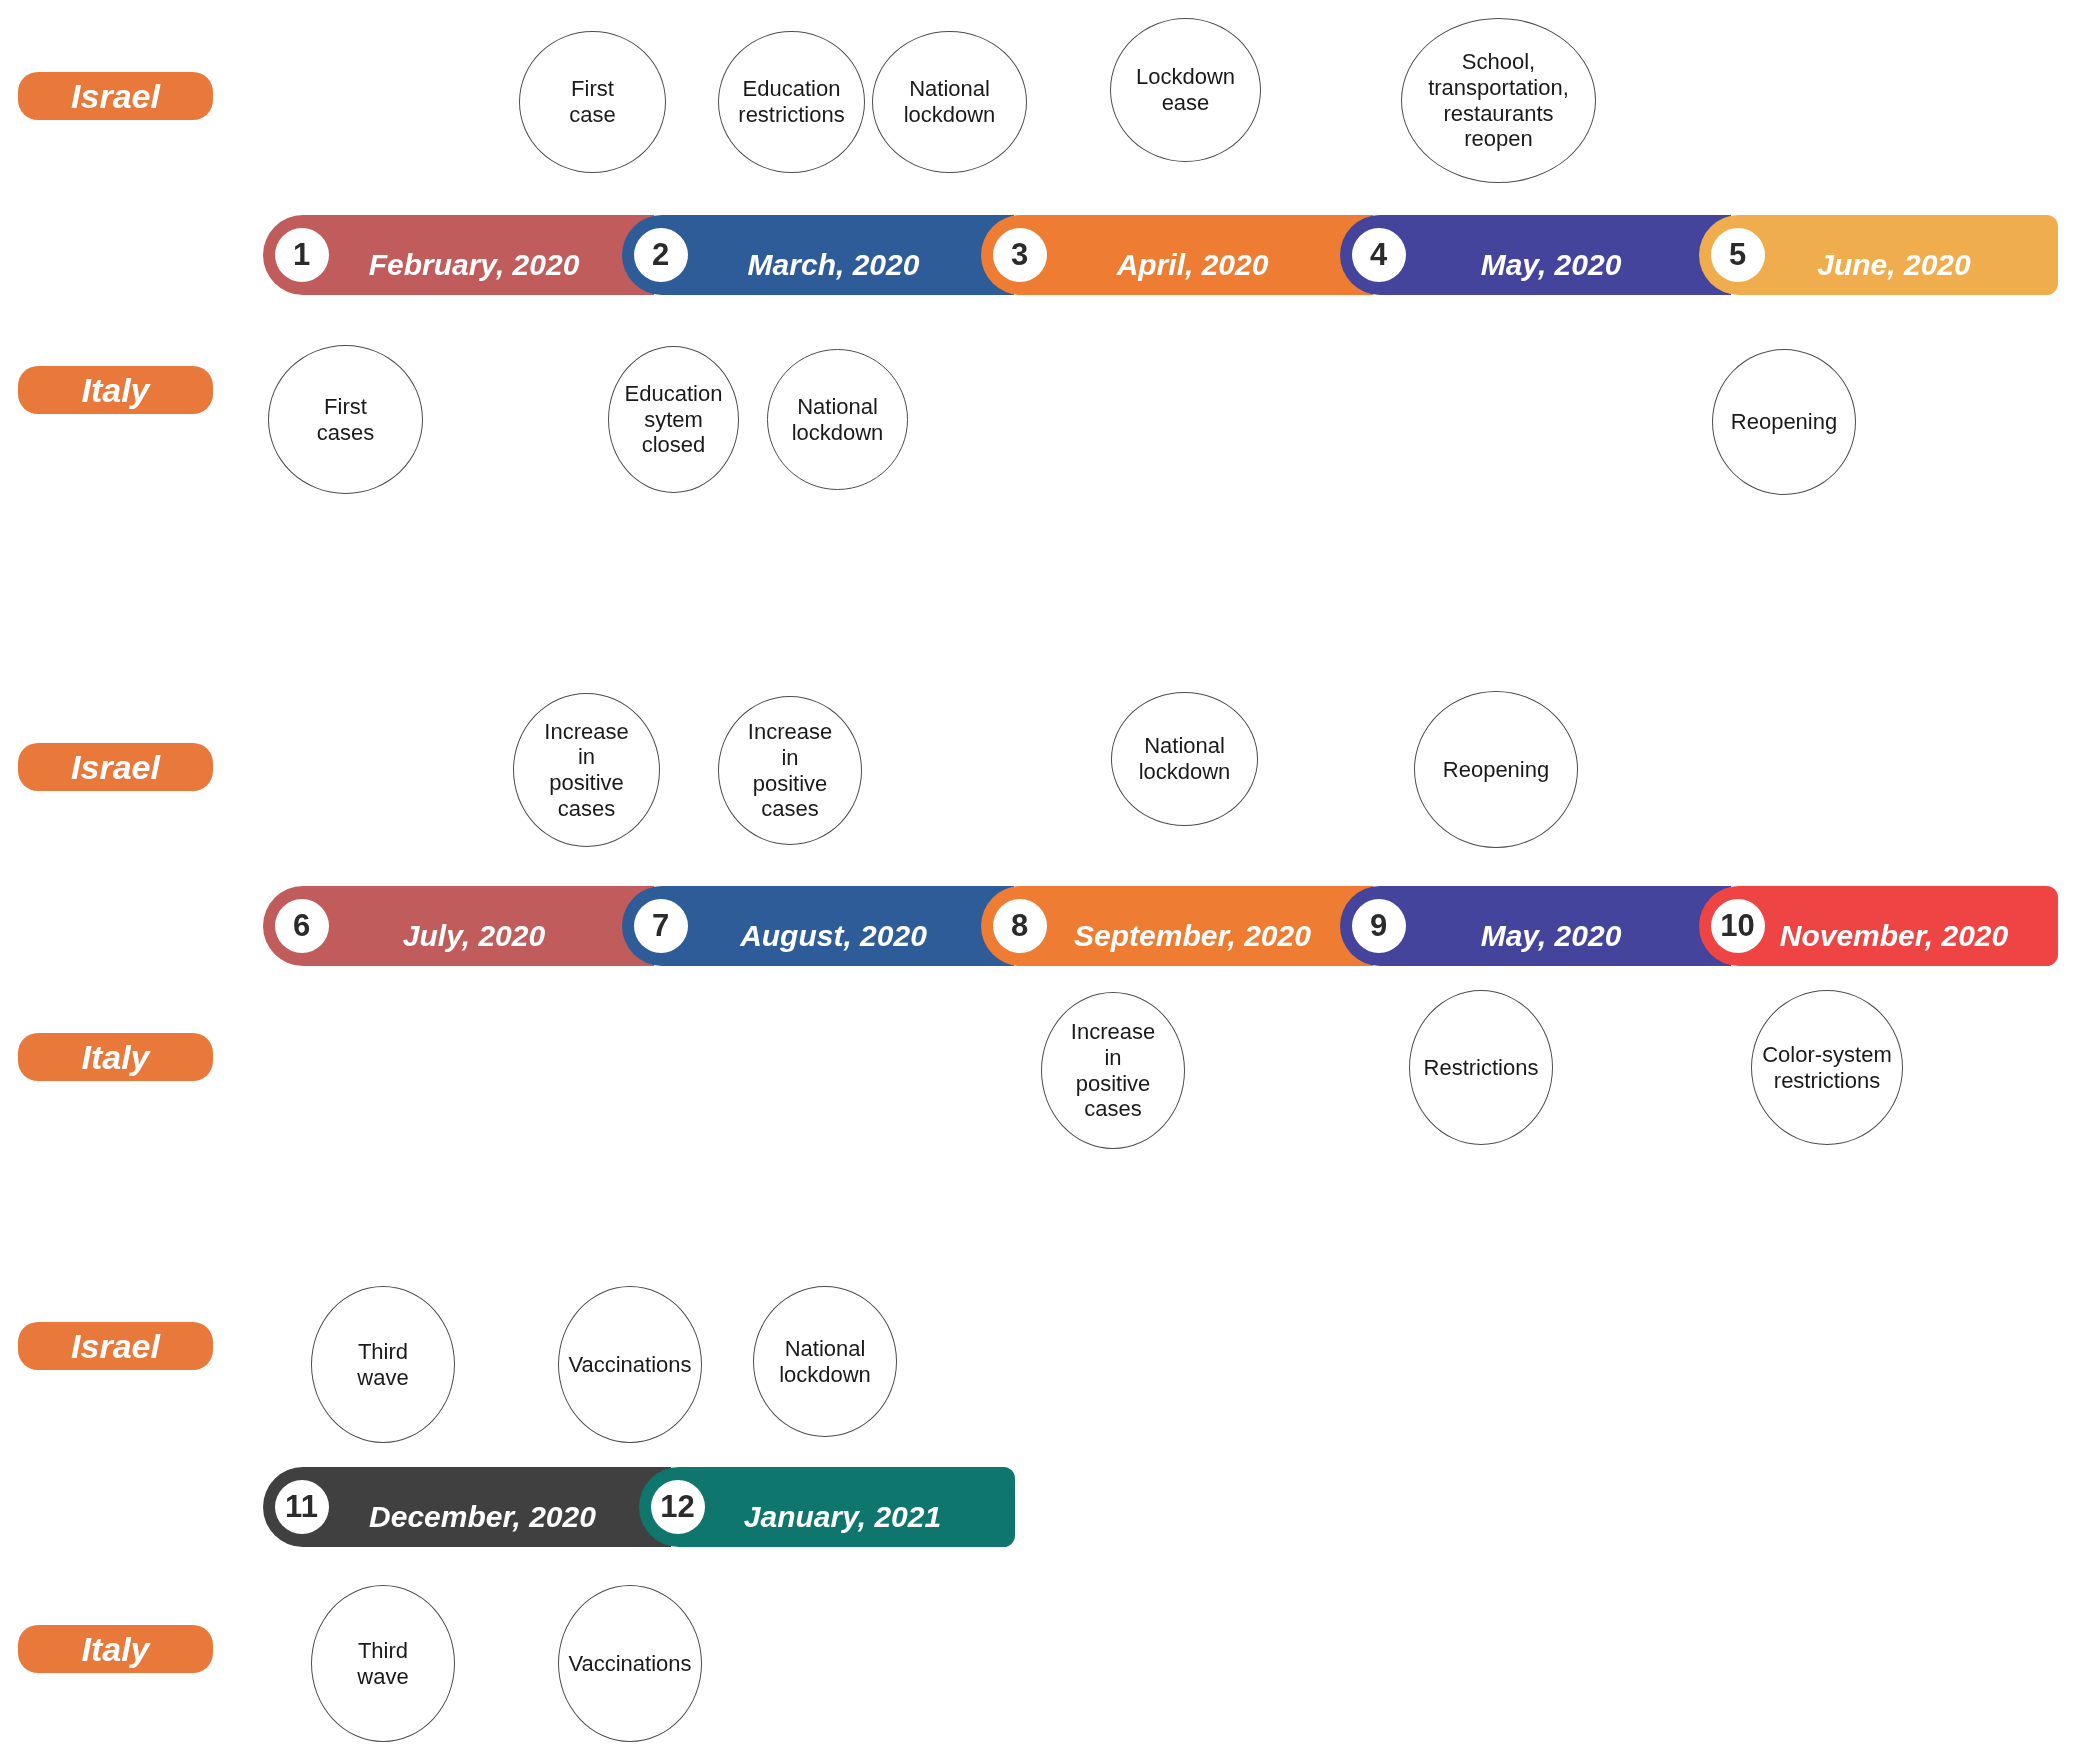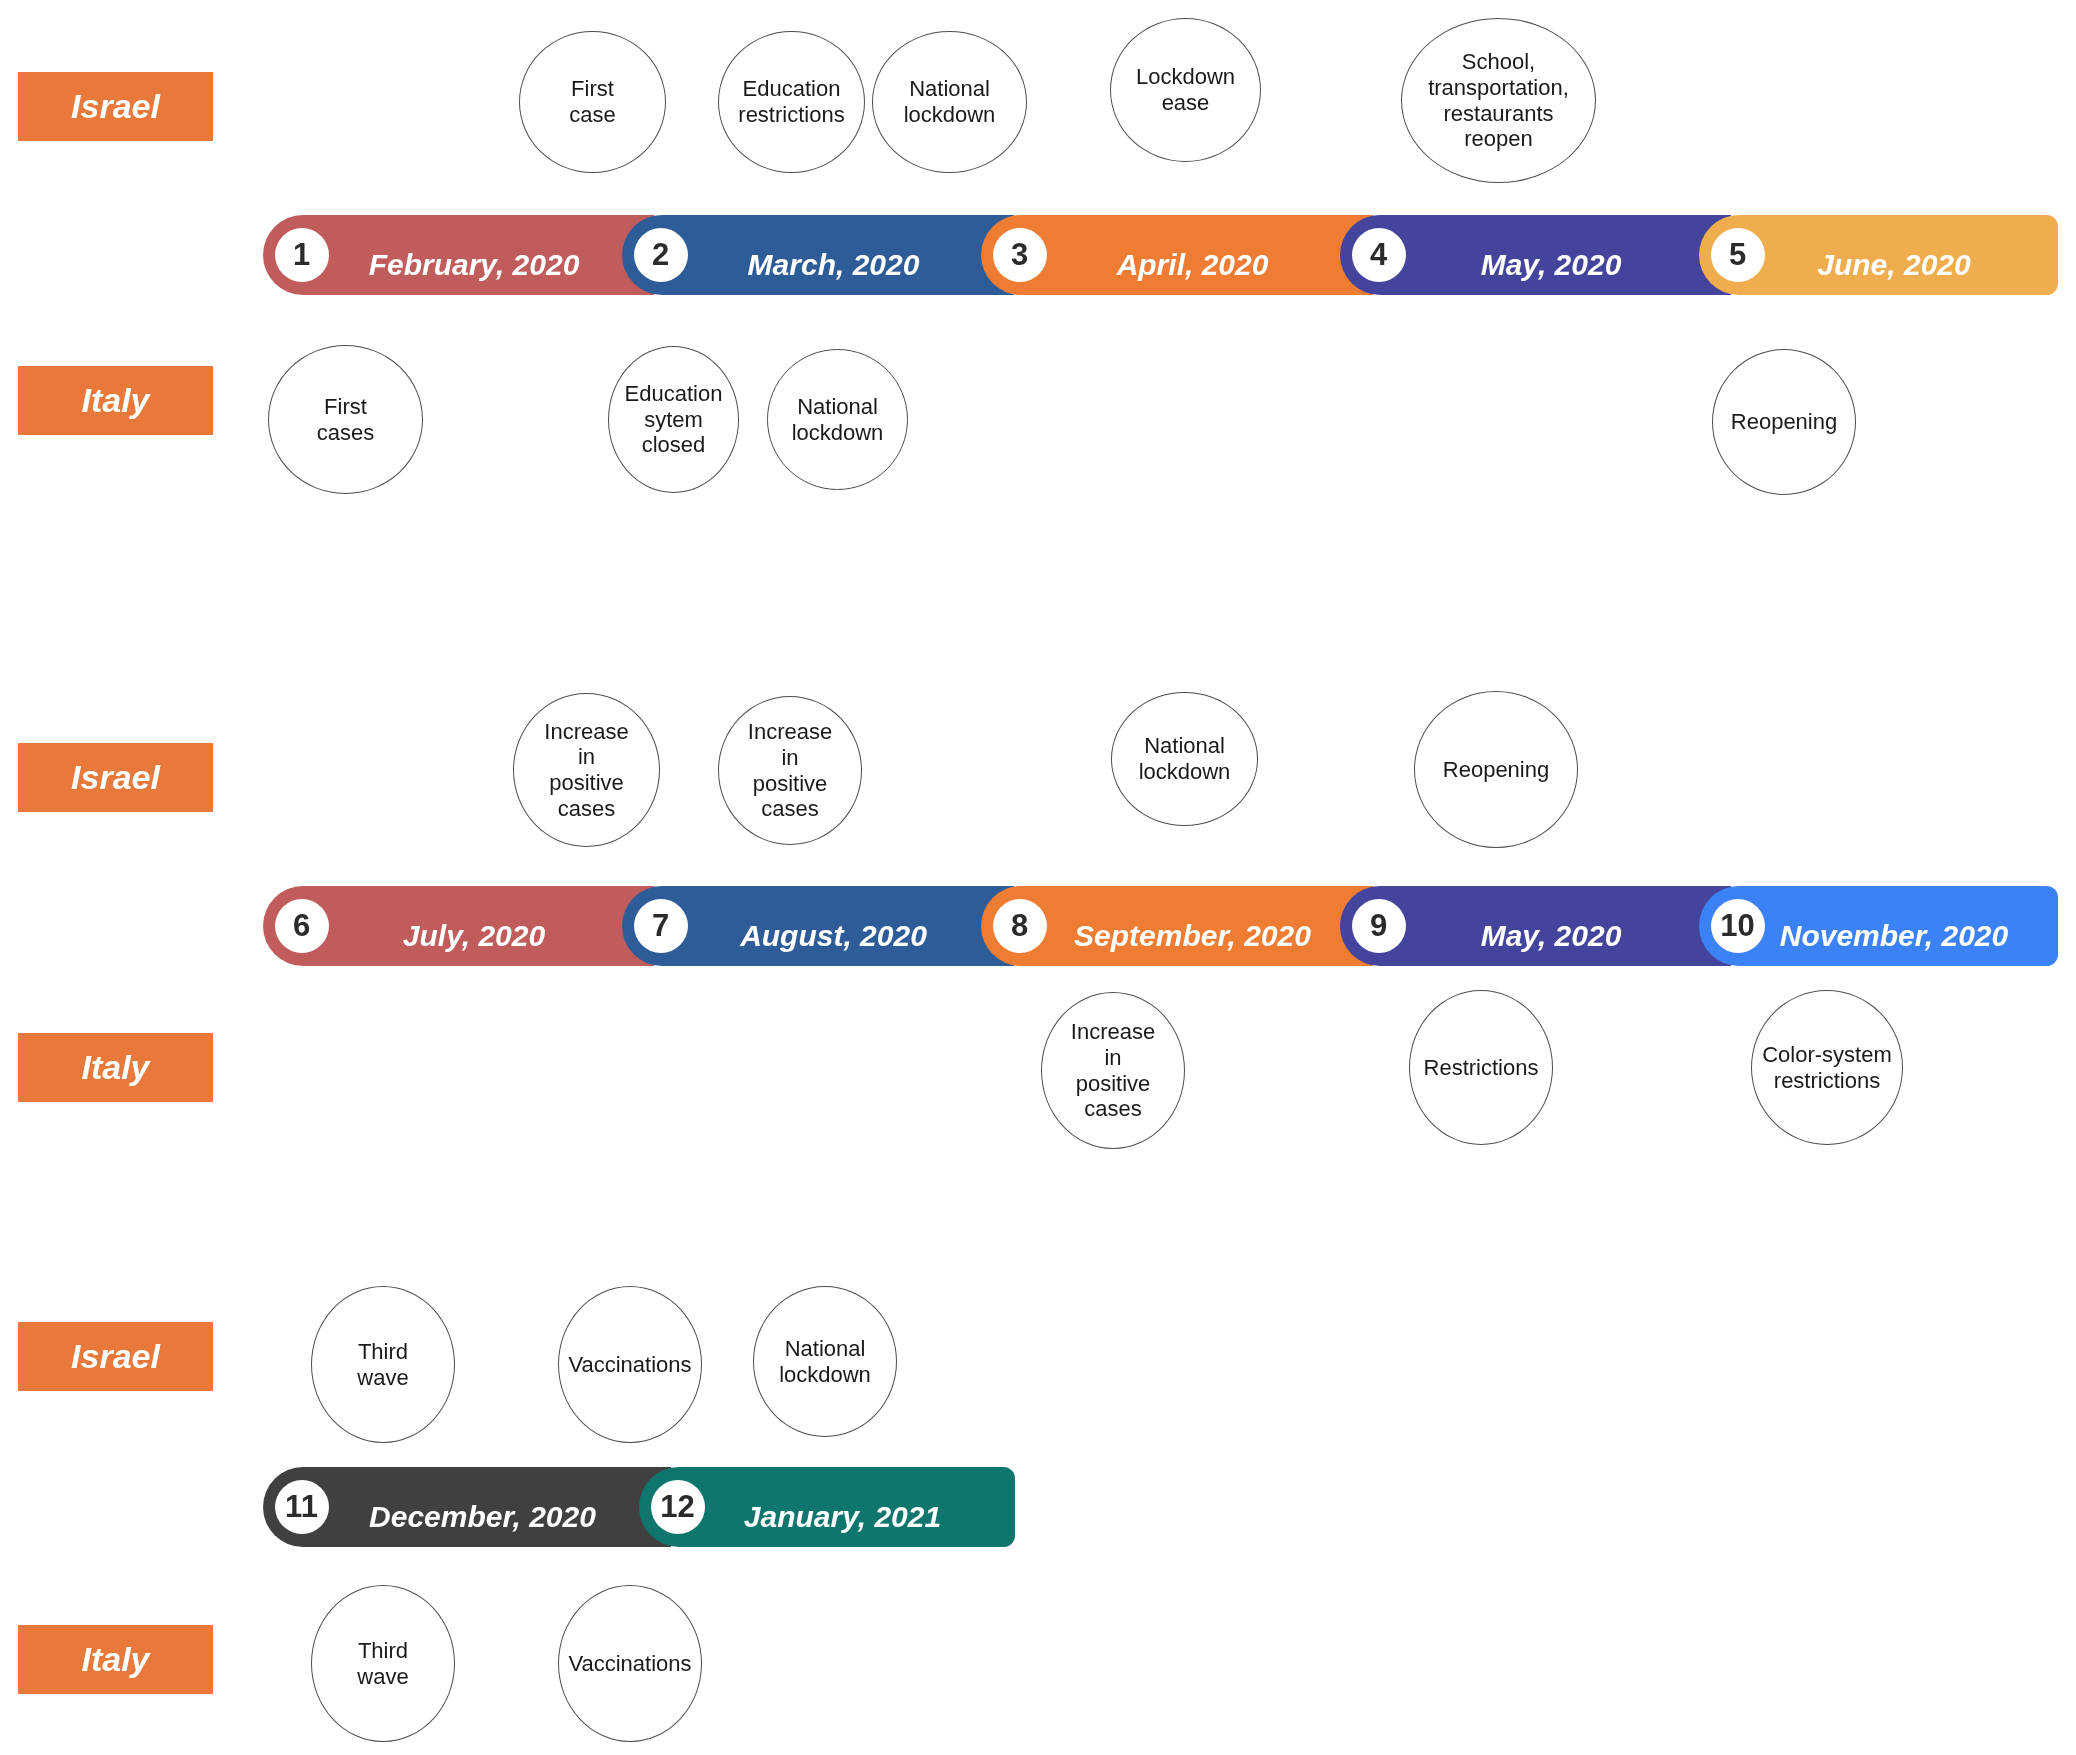--- a/index.html
+++ b/index.html
@@ -1,23 +1,23 @@
 <!DOCTYPE html>
 <html style="font-size:13px"><head>
 <meta charset="utf-8">
 <style>
   html,body{margin:0;padding:0;background:#ffffff;}
   body{width:2076px;height:1755px;position:relative;overflow:hidden;
        font-family:"Liberation Sans", sans-serif;}
   .stage{position:absolute;left:0;top:0;width:2076px;height:1755px;background:#ffffff;}
 
   
-  .country-label{position:absolute;width:195px;height:69px;left:18px;
+  .country-label{position:absolute;width:195px;height:48px;left:18px;
     display:flex;align-items:center;justify-content:center;
-    color:#ffffff;font-size:34px;font-weight:bold;font-style:italic;}
+    color:#ffffff;font-size:34px;font-weight:bold;font-style:italic;border-radius:20px;}
 
   
   .seg{position:absolute;height:80px;}
   .seg .num{position:absolute;left:11.5px;top:13px;width:54px;height:54px;
     background:#ffffff;border-radius:50%;
     display:flex;align-items:center;justify-content:center;
     font-size:31px;font-weight:bold;color:#2b2b2b;}
   .seg .month{position:absolute;left:74px;right:43px;top:0;height:100px;
     display:flex;align-items:center;justify-content:center;
     color:#ffffff;font-size:30px;font-weight:bold;font-style:italic;white-space:nowrap;}
@@ -104,21 +104,21 @@
     <span class="month">August, 2020</span>
   </div>
   <div class="seg" style="left: 981px; top: 886px; width: 392px; z-index: 3; border-radius: 40px 0px 0px 40px; background-color: rgb(238, 125, 51);">
     <span class="num">8</span>
     <span class="month">September, 2020</span>
   </div>
   <div class="seg" style="left: 1340px; top: 886px; width: 391px; z-index: 4; border-radius: 40px 0px 0px 40px; background-color: rgb(68, 68, 156);">
     <span class="num">9</span>
     <span class="month">May, 2020</span>
   </div>
-  <div class="seg" style="left: 1699px; top: 886px; width: 359px; z-index: 5; border-radius: 40px 11.5px 11.5px 40px; background-color: #3b82f6;">
+  <div class="seg" style="left: 1699px; top: 886px; width: 359px; z-index: 5; border-radius: 40px 11.5px 11.5px 40px; background-color: #ef4444;">
     <span class="num">10</span>
     <span class="month">November, 2020</span>
   </div>
 
   <div class="country-label" style="top: 1033px; background-color: rgb(232, 121, 58);">Italy</div>
 
   <div class="ev" style="left:1041px;top:992px;width:144px;height:157px">Increase
 in
 positive
 cases</div>

